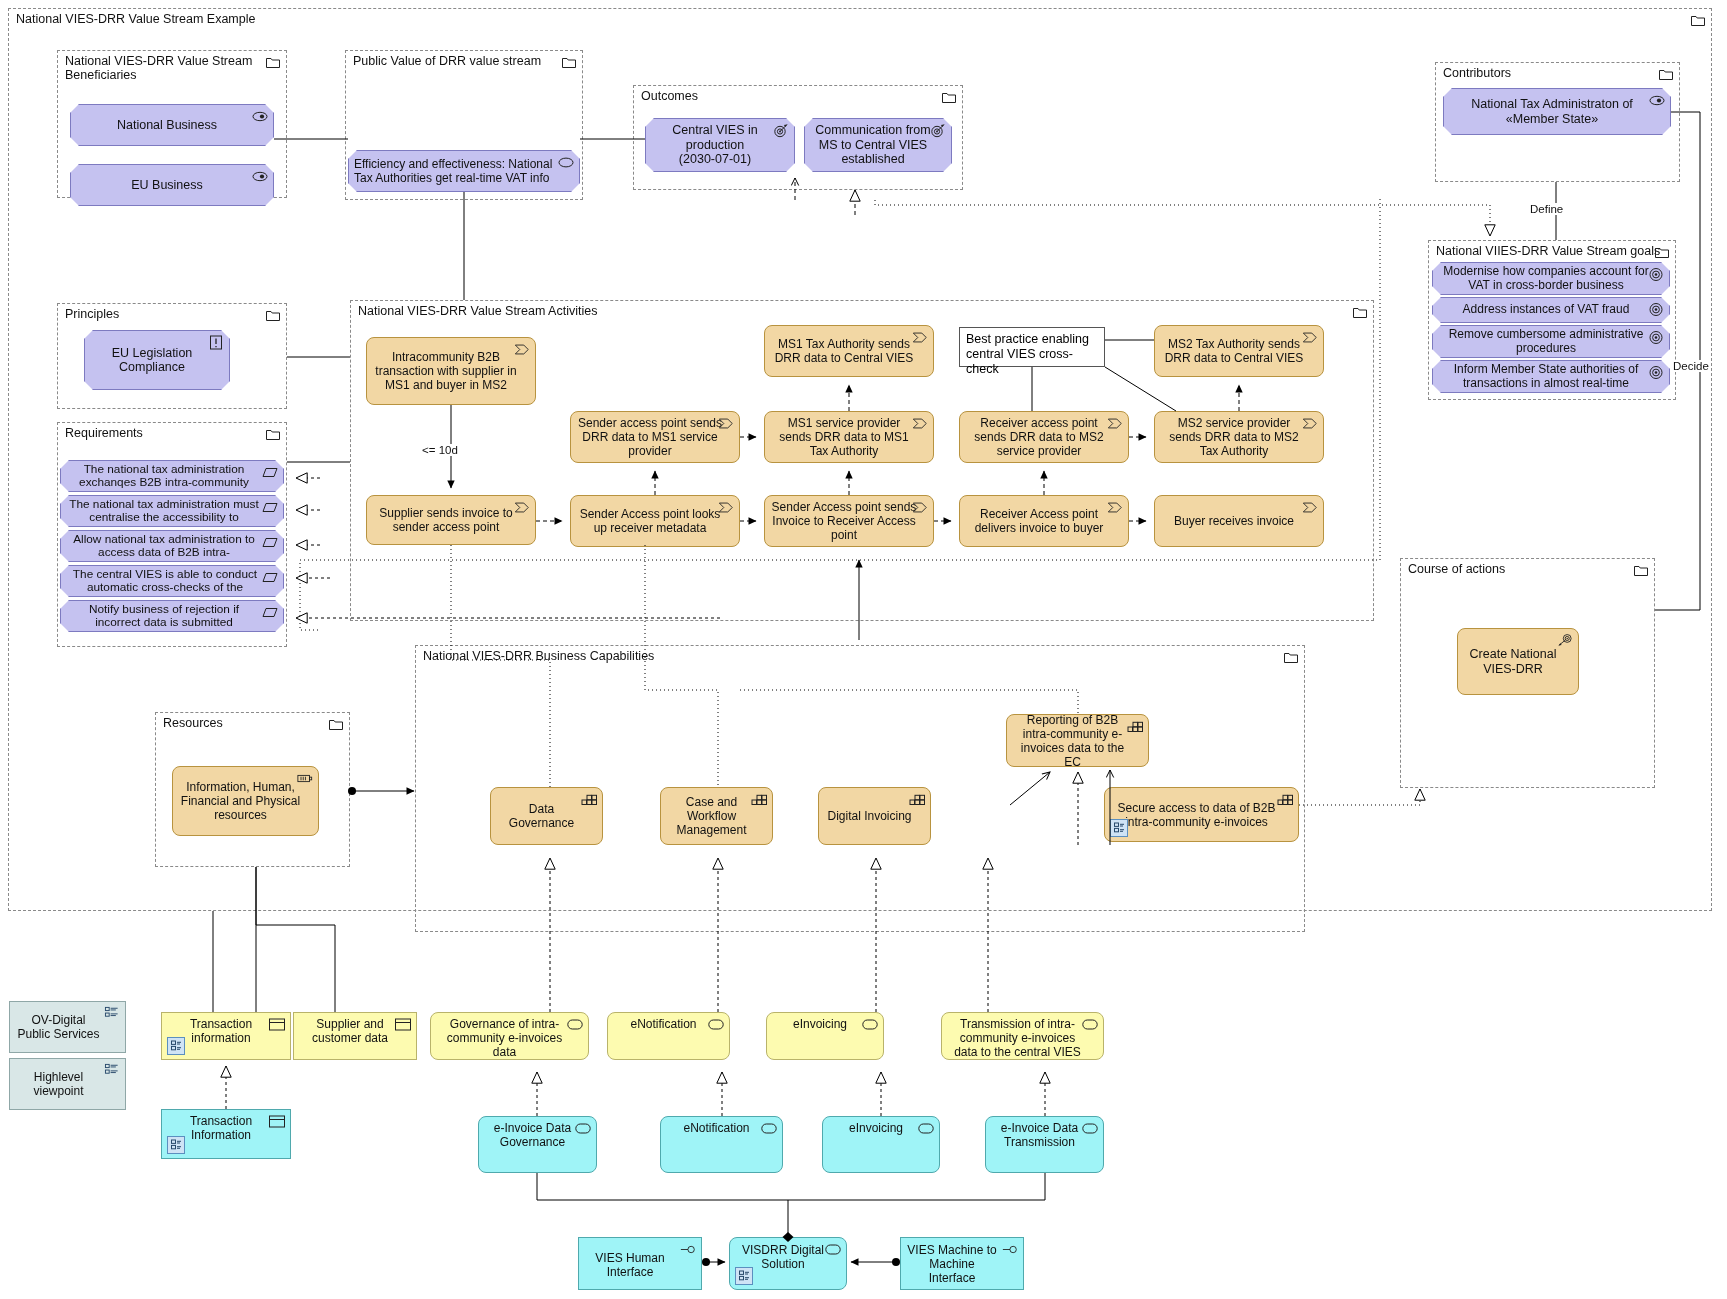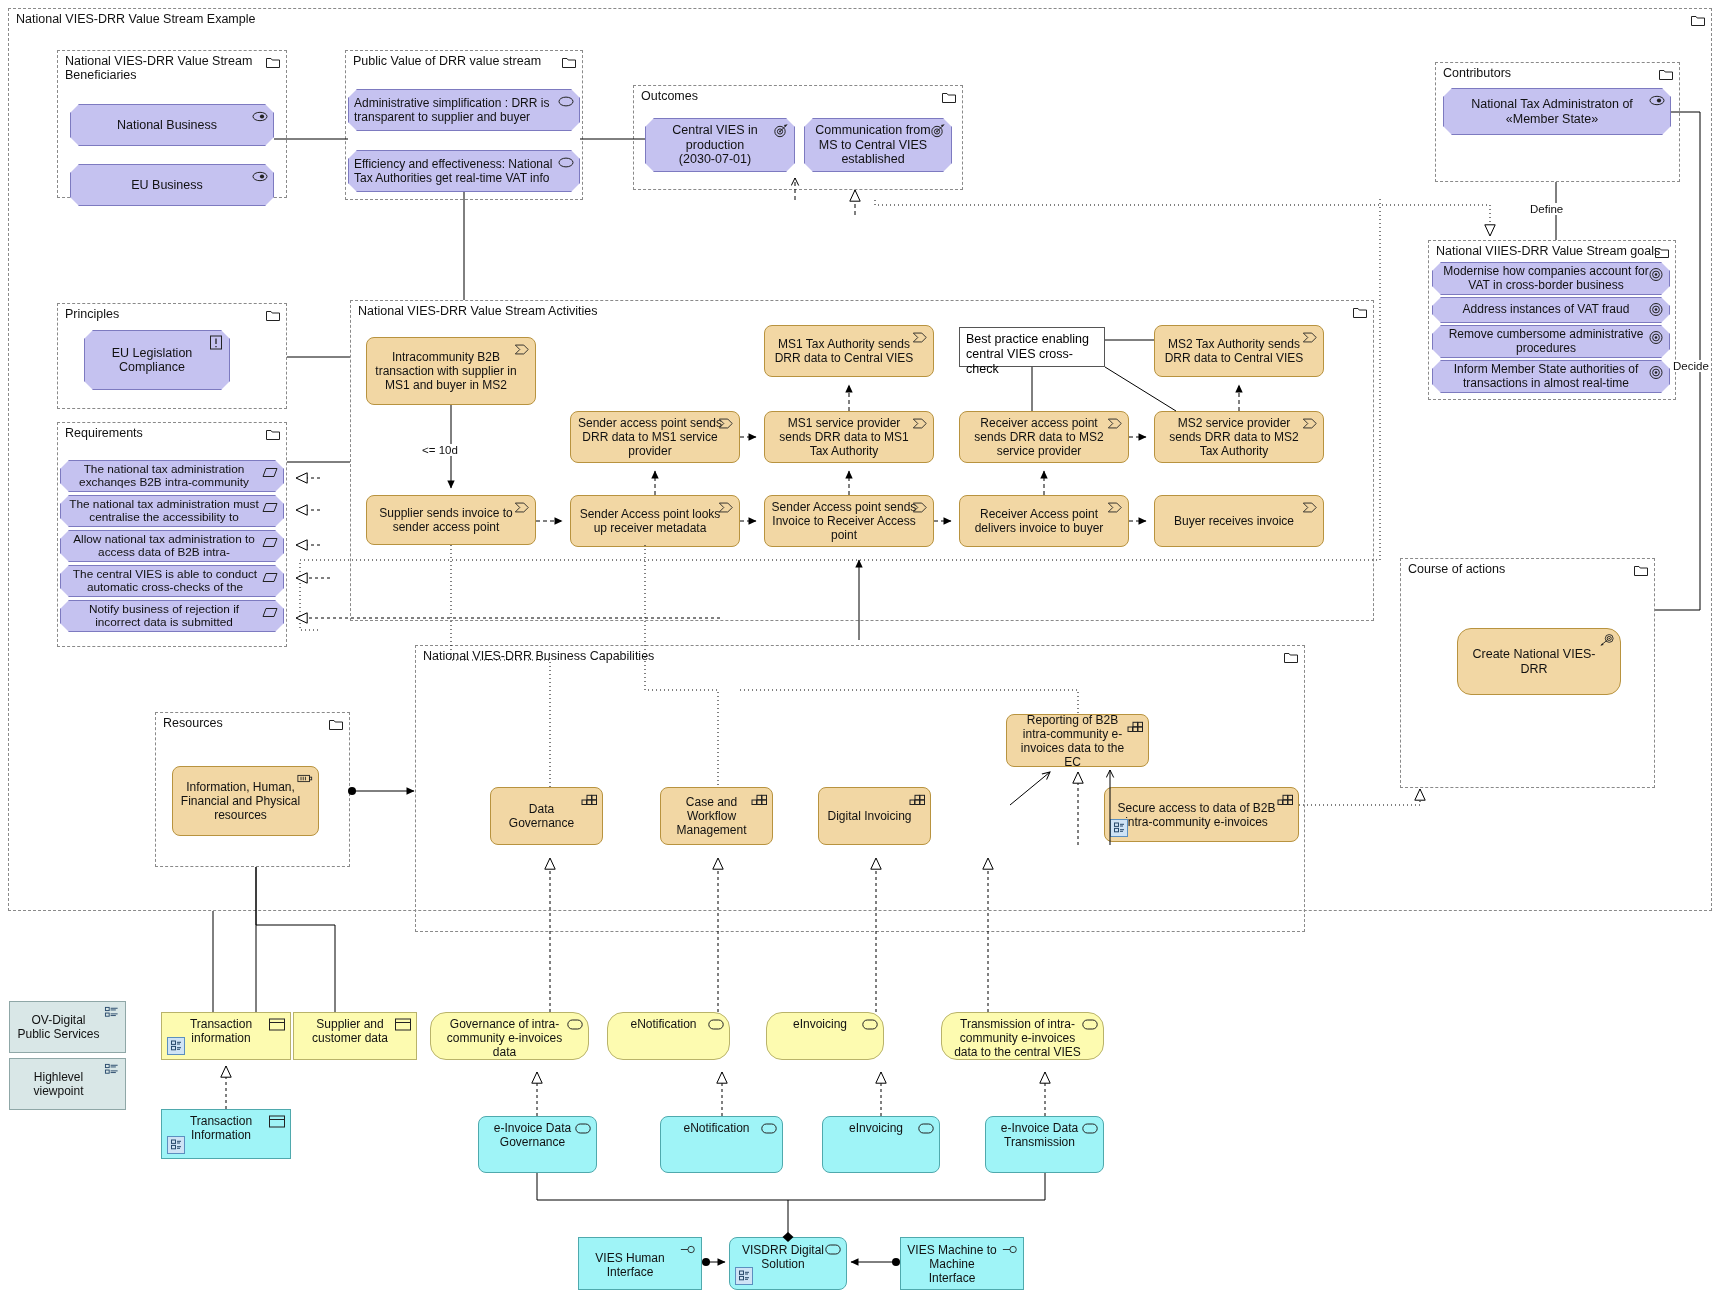--- a/index.html
+++ b/index.html
@@ -18,21 +18,21 @@
   .el{position:absolute;box-sizing:border-box;display:flex;align-items:center;justify-content:center;
       text-align:center;font-size:12.5px;line-height:14.5px;color:#111;padding:3px 16px 3px 6px;}
   .el .txt{display:block;width:100%;white-space:pre-line;}
 
   
   .motiv{background:#c5c2f0;border:1px solid #7d7ac0;
      clip-path:polygon(9px 0,calc(100% - 9px) 0,100% 9px,100% calc(100% - 9px),calc(100% - 9px) 100%,9px 100%,0 calc(100% - 9px),0 9px);}
   
   .biz{background:#f2d7a4;border:1px solid #b8933f;border-radius:8px;}
   
-  .appl{background:#fdfbb0;border:1px solid #b9b36a;border-radius:16px;}
+  .appl{background:#fdfbb0;border:1px solid #b9b36a;border-radius:8px;}
   .appl.sq{border-radius:0;}
   
   .tech{background:#9ff4f7;border:1px solid #4fa9ad;border-radius:8px;}
   .tech.sq{border-radius:0;}
   
   .note{background:#fff;border:1px solid #555;border-radius:0;justify-content:flex-start;text-align:left;padding:4px 6px;font-size:12.5px;}
   
   .vp{background:#d9e7e7;border:1px solid #8fa7a7;border-radius:0;}
 
   
@@ -74,26 +74,20 @@
         <circle cx="10" cy="7.5" r="2.1" fill="#222"></circle>
       </svg>
   </div>
 
   <div class="abs group" style="left:345px;top:50px;width:238px;height:150px;">
     <div class="glabel">Public Value of DRR value stream</div>
     <svg class="gfolder" viewBox="0 0 14 12">
         <path d="M0.5 11.5 V2.5 H5 L6.2 4 H13.5 V11.5 Z" fill="none" stroke="#222"></path>
       </svg>
   </div>
-  <div class="abs el motiv" style="left:348px;top:89px;width:232px;height:42px;padding:2px 22px 2px 5px;font-size:12px;line-height:14px;text-align:left;justify-content:flex-start;">
-    <span class="txt">Administrative simplification : DRR is transparent to supplier and buyer</span>
-    <svg class="ico" viewBox="0 0 16 15">
-        <ellipse cx="8" cy="7.5" rx="7" ry="4.4" fill="none" stroke="#222"></ellipse>
-      </svg>
-  </div>
   <div class="abs el motiv" style="left:348px;top:150px;width:232px;height:42px;padding:2px 22px 2px 5px;font-size:12px;line-height:14px;text-align:left;justify-content:flex-start;">
     <span class="txt">Efficiency and effectiveness: National Tax Authorities get real-time VAT info</span>
     <svg class="ico" viewBox="0 0 16 15">
         <ellipse cx="8" cy="7.5" rx="7" ry="4.4" fill="none" stroke="#222"></ellipse>
       </svg>
   </div>
 
   <div class="abs group" style="left:633px;top:85px;width:330px;height:105px;">
     <div class="glabel">Outcomes</div>
     <svg class="gfolder" viewBox="0 0 14 12">
@@ -314,21 +308,21 @@
         <path d="M1.5 2.5 H11 L16 7.5 L11 12.5 H1.5 L6.5 7.5 Z" fill="none" stroke="#222"></path>
       </svg>
   </div>
 
   <div class="abs group" style="left:1400px;top:558px;width:255px;height:230px;">
     <div class="glabel">Course of actions</div>
     <svg class="gfolder" viewBox="0 0 14 12">
         <path d="M0.5 11.5 V2.5 H5 L6.2 4 H13.5 V11.5 Z" fill="none" stroke="#222"></path>
       </svg>
   </div>
-  <div class="abs el biz" style="left:1457px;top:628px;width:164px;height:67px;border-radius:14px;">
+  <div class="abs el biz" style="left:1457px;top:628px;width:122px;height:67px;">
     <span class="txt">Create National VIES-DRR</span>
     <svg class="ico" viewBox="0 0 18 15">
         <circle cx="11.5" cy="5.2" r="4.4" fill="none" stroke="#222"></circle>
         <circle cx="11.5" cy="5.2" r="2.3" fill="none" stroke="#222"></circle>
         <circle cx="11.5" cy="5.2" r="0.8" fill="#222"></circle>
         <path d="M2 13 L9.5 7" stroke="#222" fill="none"></path>
         <path d="M2 13 l3.3 -0.4 l-1.6 -1.9 Z" fill="#222"></path>
       </svg>
   </div>
 

